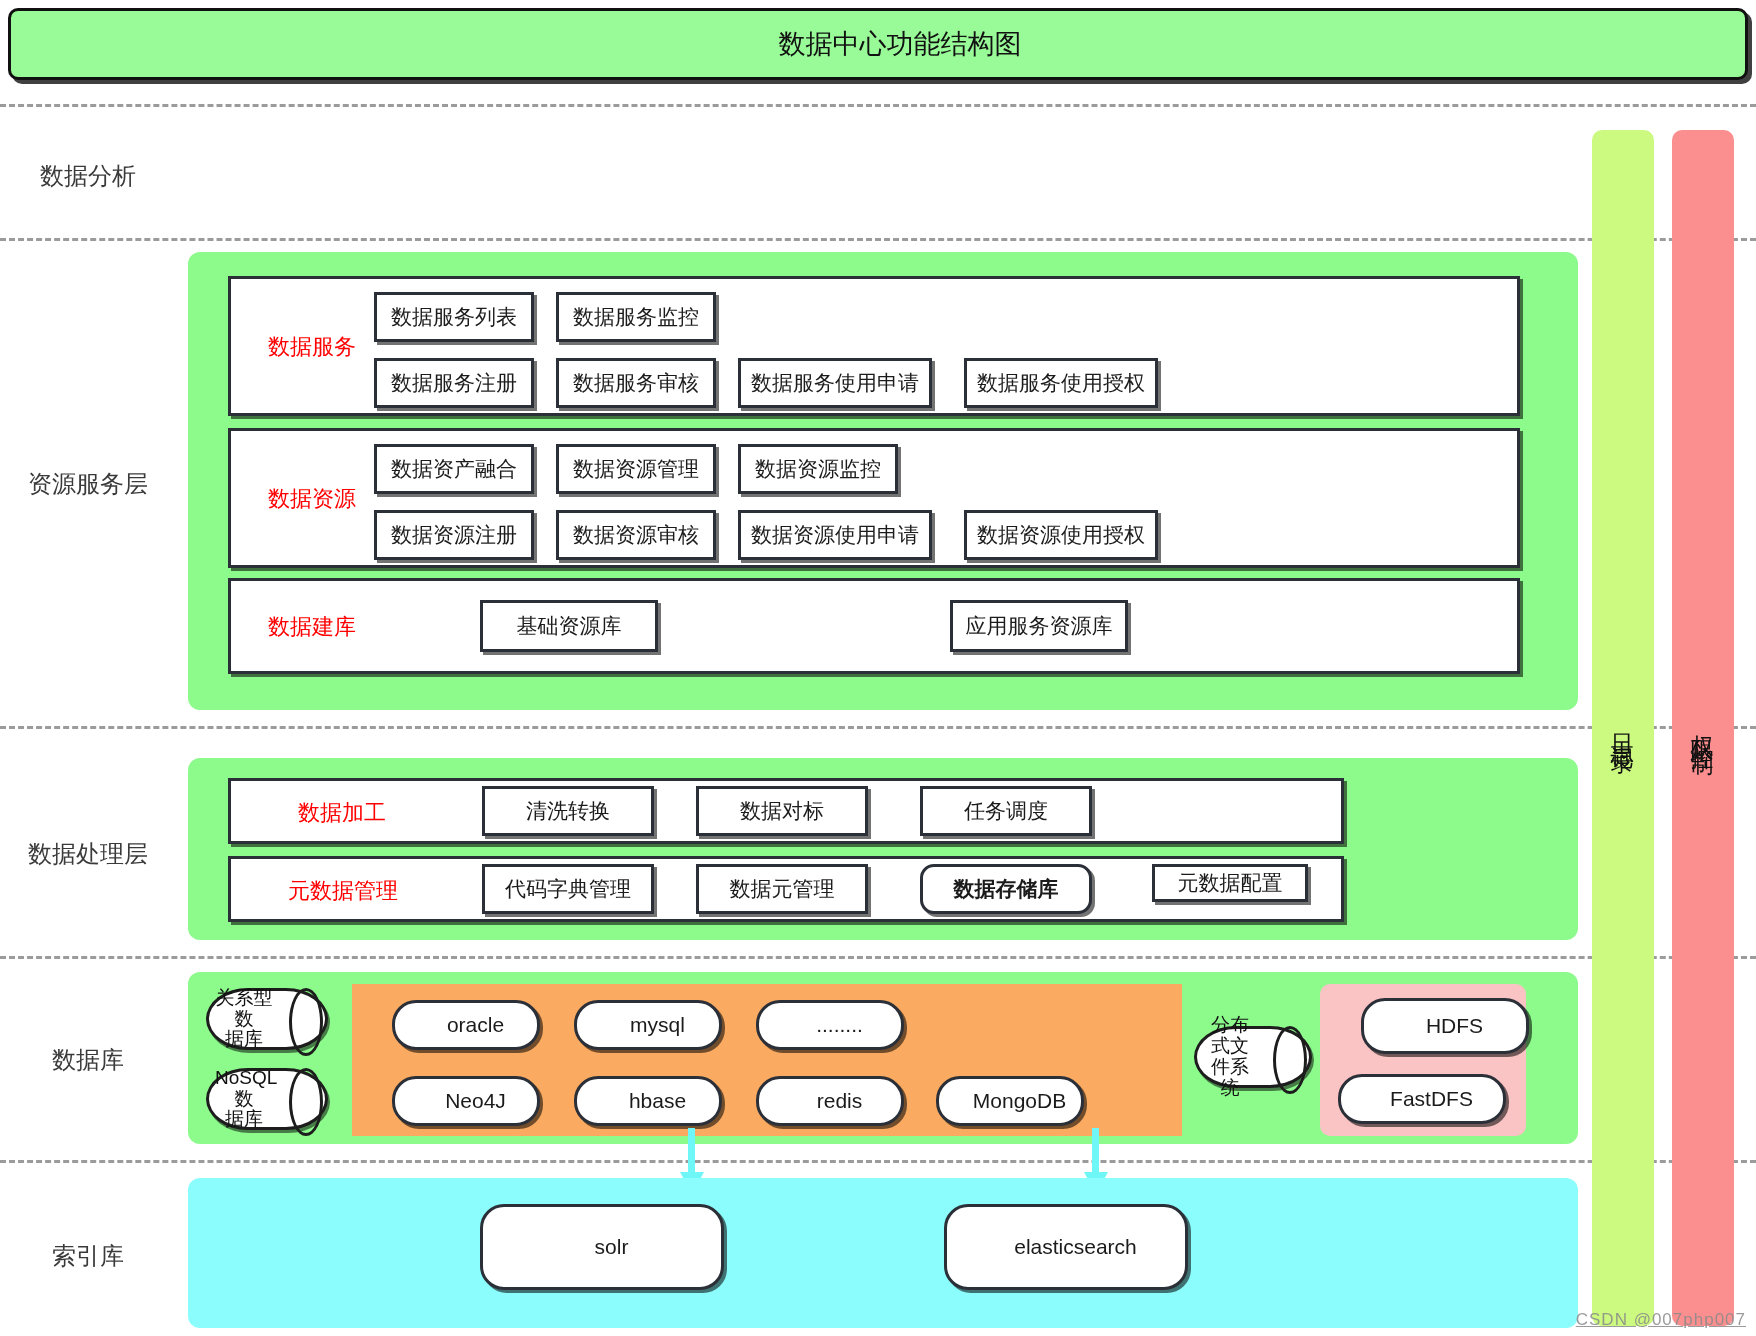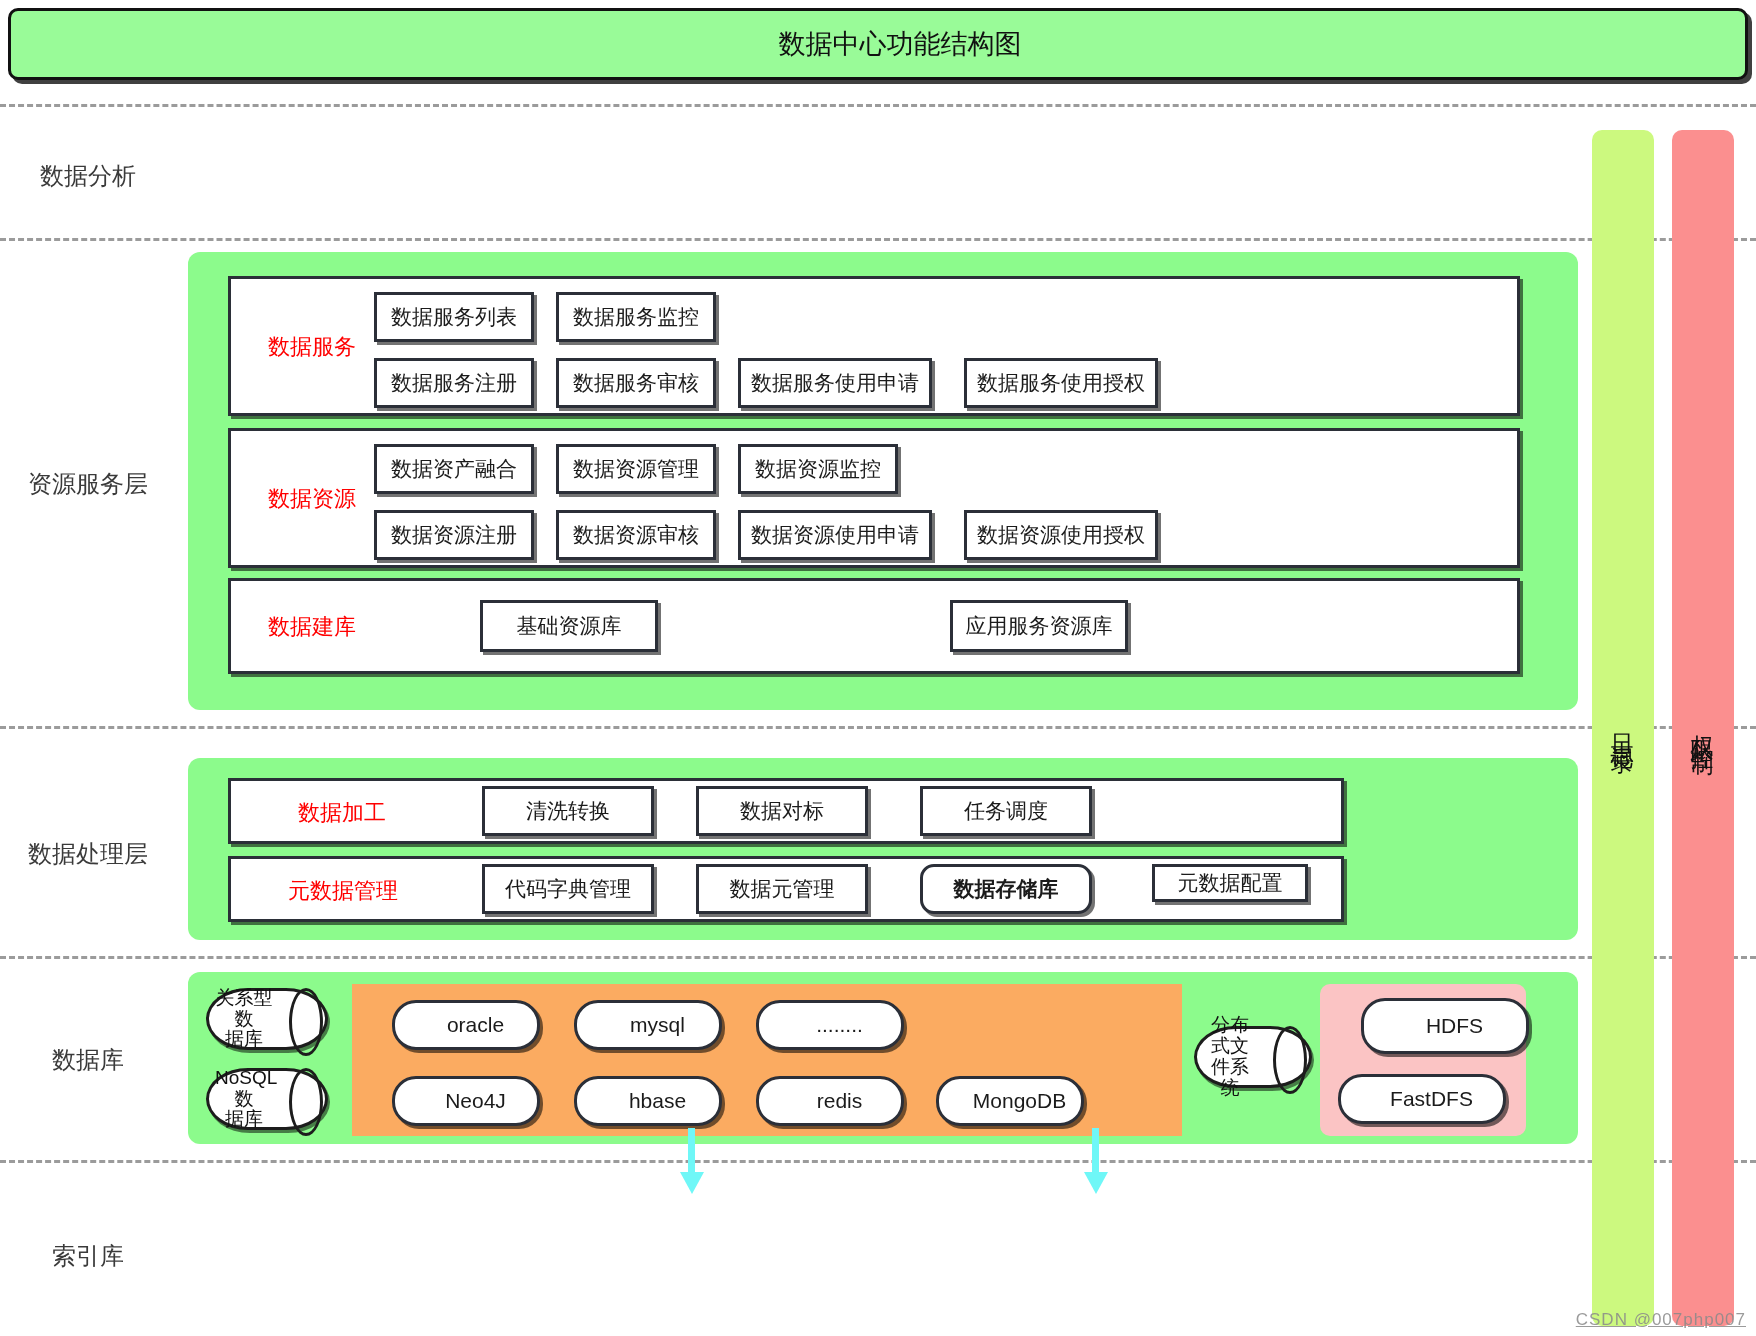--- a/index.html
+++ b/index.html
@@ -296,20 +296,24 @@
 
   <div class="arrow" style="left:688px;top:1128px;">
     <div class="shaft"></div>
       <div class="head"></div>
   </div>
   <div class="arrow" style="left:1092px;top:1128px;">
     <div class="shaft"></div>
       <div class="head"></div>
   </div>
 
+  <div class="panel" id="panel-index">
+    <div class="node rounded" style="position:absolute;left:292px;top:26px;width:244px;height:86px;">solr</div>
+    <div class="node rounded" style="position:absolute;left:756px;top:26px;width:244px;height:86px;">elasticsearch</div>
+  </div>
 
   <div class="vbar" id="vbar-log">
     <span class="vbar-text">日志记录</span>
   </div>
   <div class="vbar" id="vbar-perm">
     <span class="vbar-text">权限控制</span>
   </div>
 
   <div id="watermark">CSDN @007php007</div>
 

